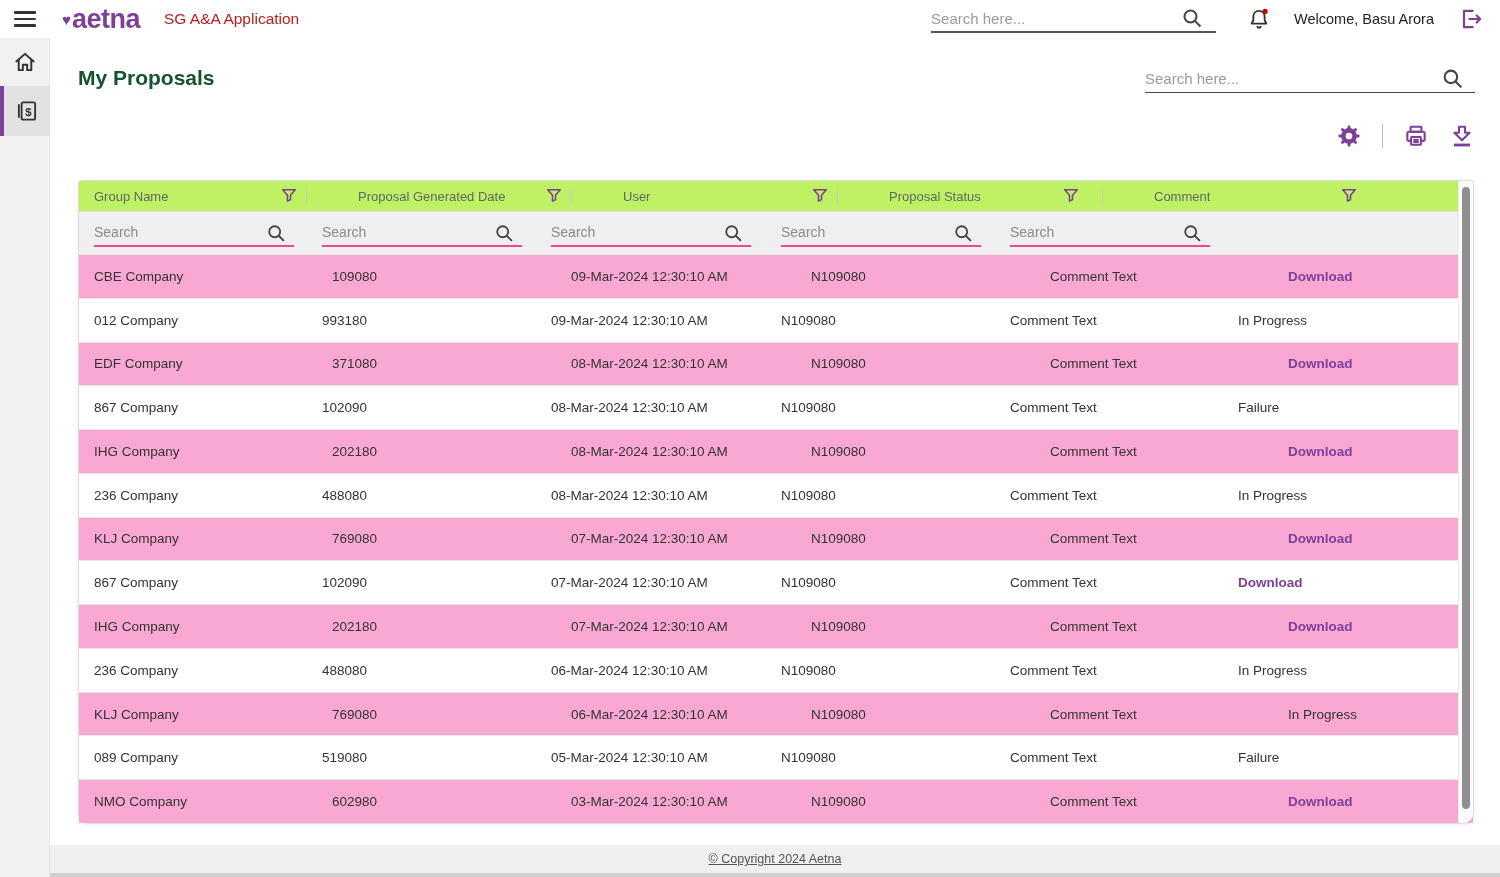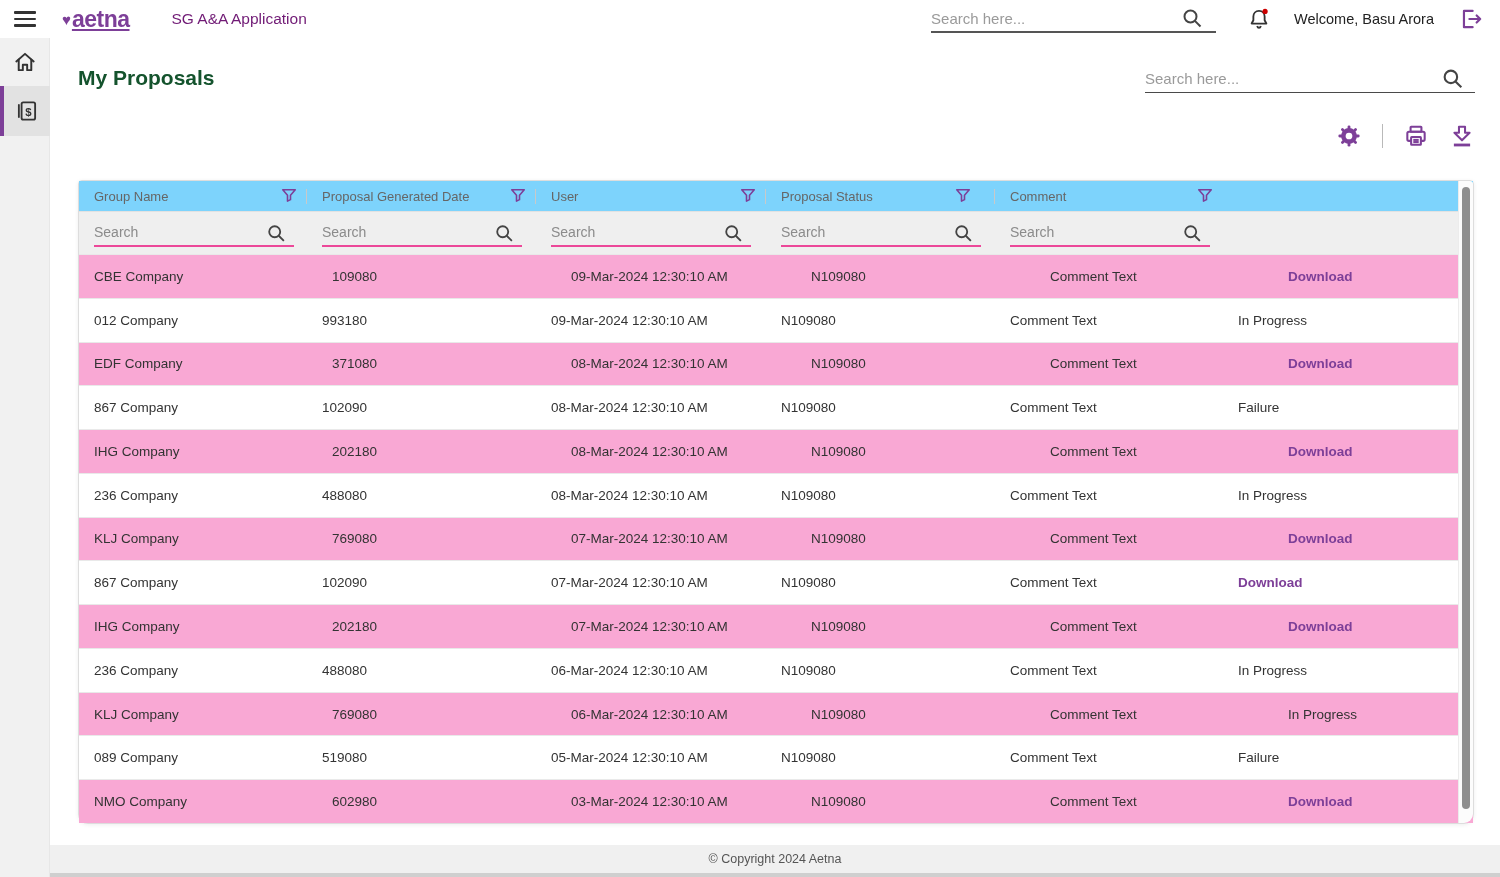--- a/index.html
+++ b/index.html
@@ -8,22 +8,22 @@
   .stage { position:relative; width:1500px; height:877px; background:#fff; }
 
   
   .topbar { position:absolute; top:0; left:0; width:1500px; height:38px; background:#fff;
     display:flex; align-items:center; z-index:5; }
   .hamburger { width:50px; height:38px; display:flex; flex-direction:column; justify-content:center;
     align-items:center; gap:4px; cursor:pointer; }
   .hamburger span { display:block; width:22px; height:2.4px; background:#333; border-radius:1px; }
   .logo { margin-left:12px; display:flex; align-items:center; color:#7D3F98; font-weight:bold; }
   .logo .heart { font-size:15px; margin-right:1px; }
-  .logo .word { font-size:23px; letter-spacing:-0.5px;text-decoration:underline; }
-  .app-title { margin-left:42px; font-size:15.5px; color:#701a75; }
+  .logo .word { font-size:27px; letter-spacing:-0.5px; }
+  .app-title { margin-left:24px; font-size:15.5px; color:#b91c1c; }
   .topbar-right { margin-left:auto; display:flex; align-items:center; padding-right:16px; }
   .top-search { position:relative; width:285px; border-bottom:2px solid #555; display:flex;
     align-items:flex-end; margin-right:30px; }
   .top-search input { border:none; outline:none; background:transparent; width:250px; height:26px;
     font-size:15px; color:#333; font-family:"Liberation Sans",sans-serif; }
   .top-search input::placeholder { color:#9a9a9a; }
   .bell-wrap { margin-right:22px; cursor:pointer; }
   .welcome { font-size:14.5px; color:#222; margin-right:24px; }
   .logout-wrap { cursor:pointer; }
 
@@ -44,21 +44,21 @@
   .toolbar { position:absolute; right:25px; top:123px; display:flex; align-items:center; gap:20px; }
   .toolbar .tdivider { width:1.5px; height:24px; background:#b9b9b9; }
   .toolbar .tool { cursor:pointer; display:flex; align-items:center; }
 
   
   .table-wrap { position:absolute; left:78px; top:180px; width:1396px; height:644px;
     border:1px solid #ddd; border-radius:4px 4px 10px 10px; background:#fff;
     box-shadow:0 1px 4px rgba(0,0,0,0.07); }
   .thead, .tsearch-row, .trow { display:grid;
     grid-template-columns:228px 229px 230px 229px 228px 1fr; align-items:center; }
-  .thead { height:30px; background:#7dd3fc; }
+  .thead { height:30px; background:#bef264;gap:36px; }
   .th { position:relative; height:30px; display:flex; align-items:center; padding-left:15px;
     color:#666; font-size:13px; }
   .th .funnel { margin-left:auto; margin-right:8px; cursor:pointer; display:flex; }
   .th:not(:last-child)::after { content:""; position:absolute; right:0; top:8px; height:15px;
     width:1px; background:#c9c9c9; }
   .tsearch-row { height:43px; background:#efefef; border-top:1px solid #e2e2e2; }
   .tsearch { padding-left:15px; }
   .colsearch { width:200px; border-bottom:2px solid #ec4899; display:flex; align-items:flex-end; }
   .colsearch input { border:none; outline:none; background:transparent; width:172px; height:26px;
     font-size:14px; color:#333; font-family:"Liberation Sans",sans-serif; }
@@ -70,21 +70,21 @@
   .td.download { color:#7D3F98; font-weight:bold; cursor:pointer; }
 
   
   .vscroll { position:absolute; top:0; right:0; bottom:0; width:15px; background:#fcfcfc;
     border-left:1px solid #ececec; border-radius:0 3px 9px 0; }
   .vscroll .thumb { position:absolute; top:6px; right:3.5px; width:7.5px; height:622px;
     background:#8f8f8f; border-radius:4px; cursor:pointer; }
 
   
   .footer { position:absolute; left:50px; right:0; top:845px; height:28px; background:#f0f0f0;
-    display:flex; align-items:center; justify-content:center; font-size:12.5px; color:#555; }
+    display:flex; align-items:center; justify-content:center; font-size:12.5px; color:#555;text-decoration:underline; }
   .bottom-strip { position:absolute; left:0; right:0; bottom:0; height:4px; background:#cfcfcf; }
 
   svg { display:block; }
 </style>
 </head>
 <body>
 
 <div class="stage">
 
   <div class="topbar">

